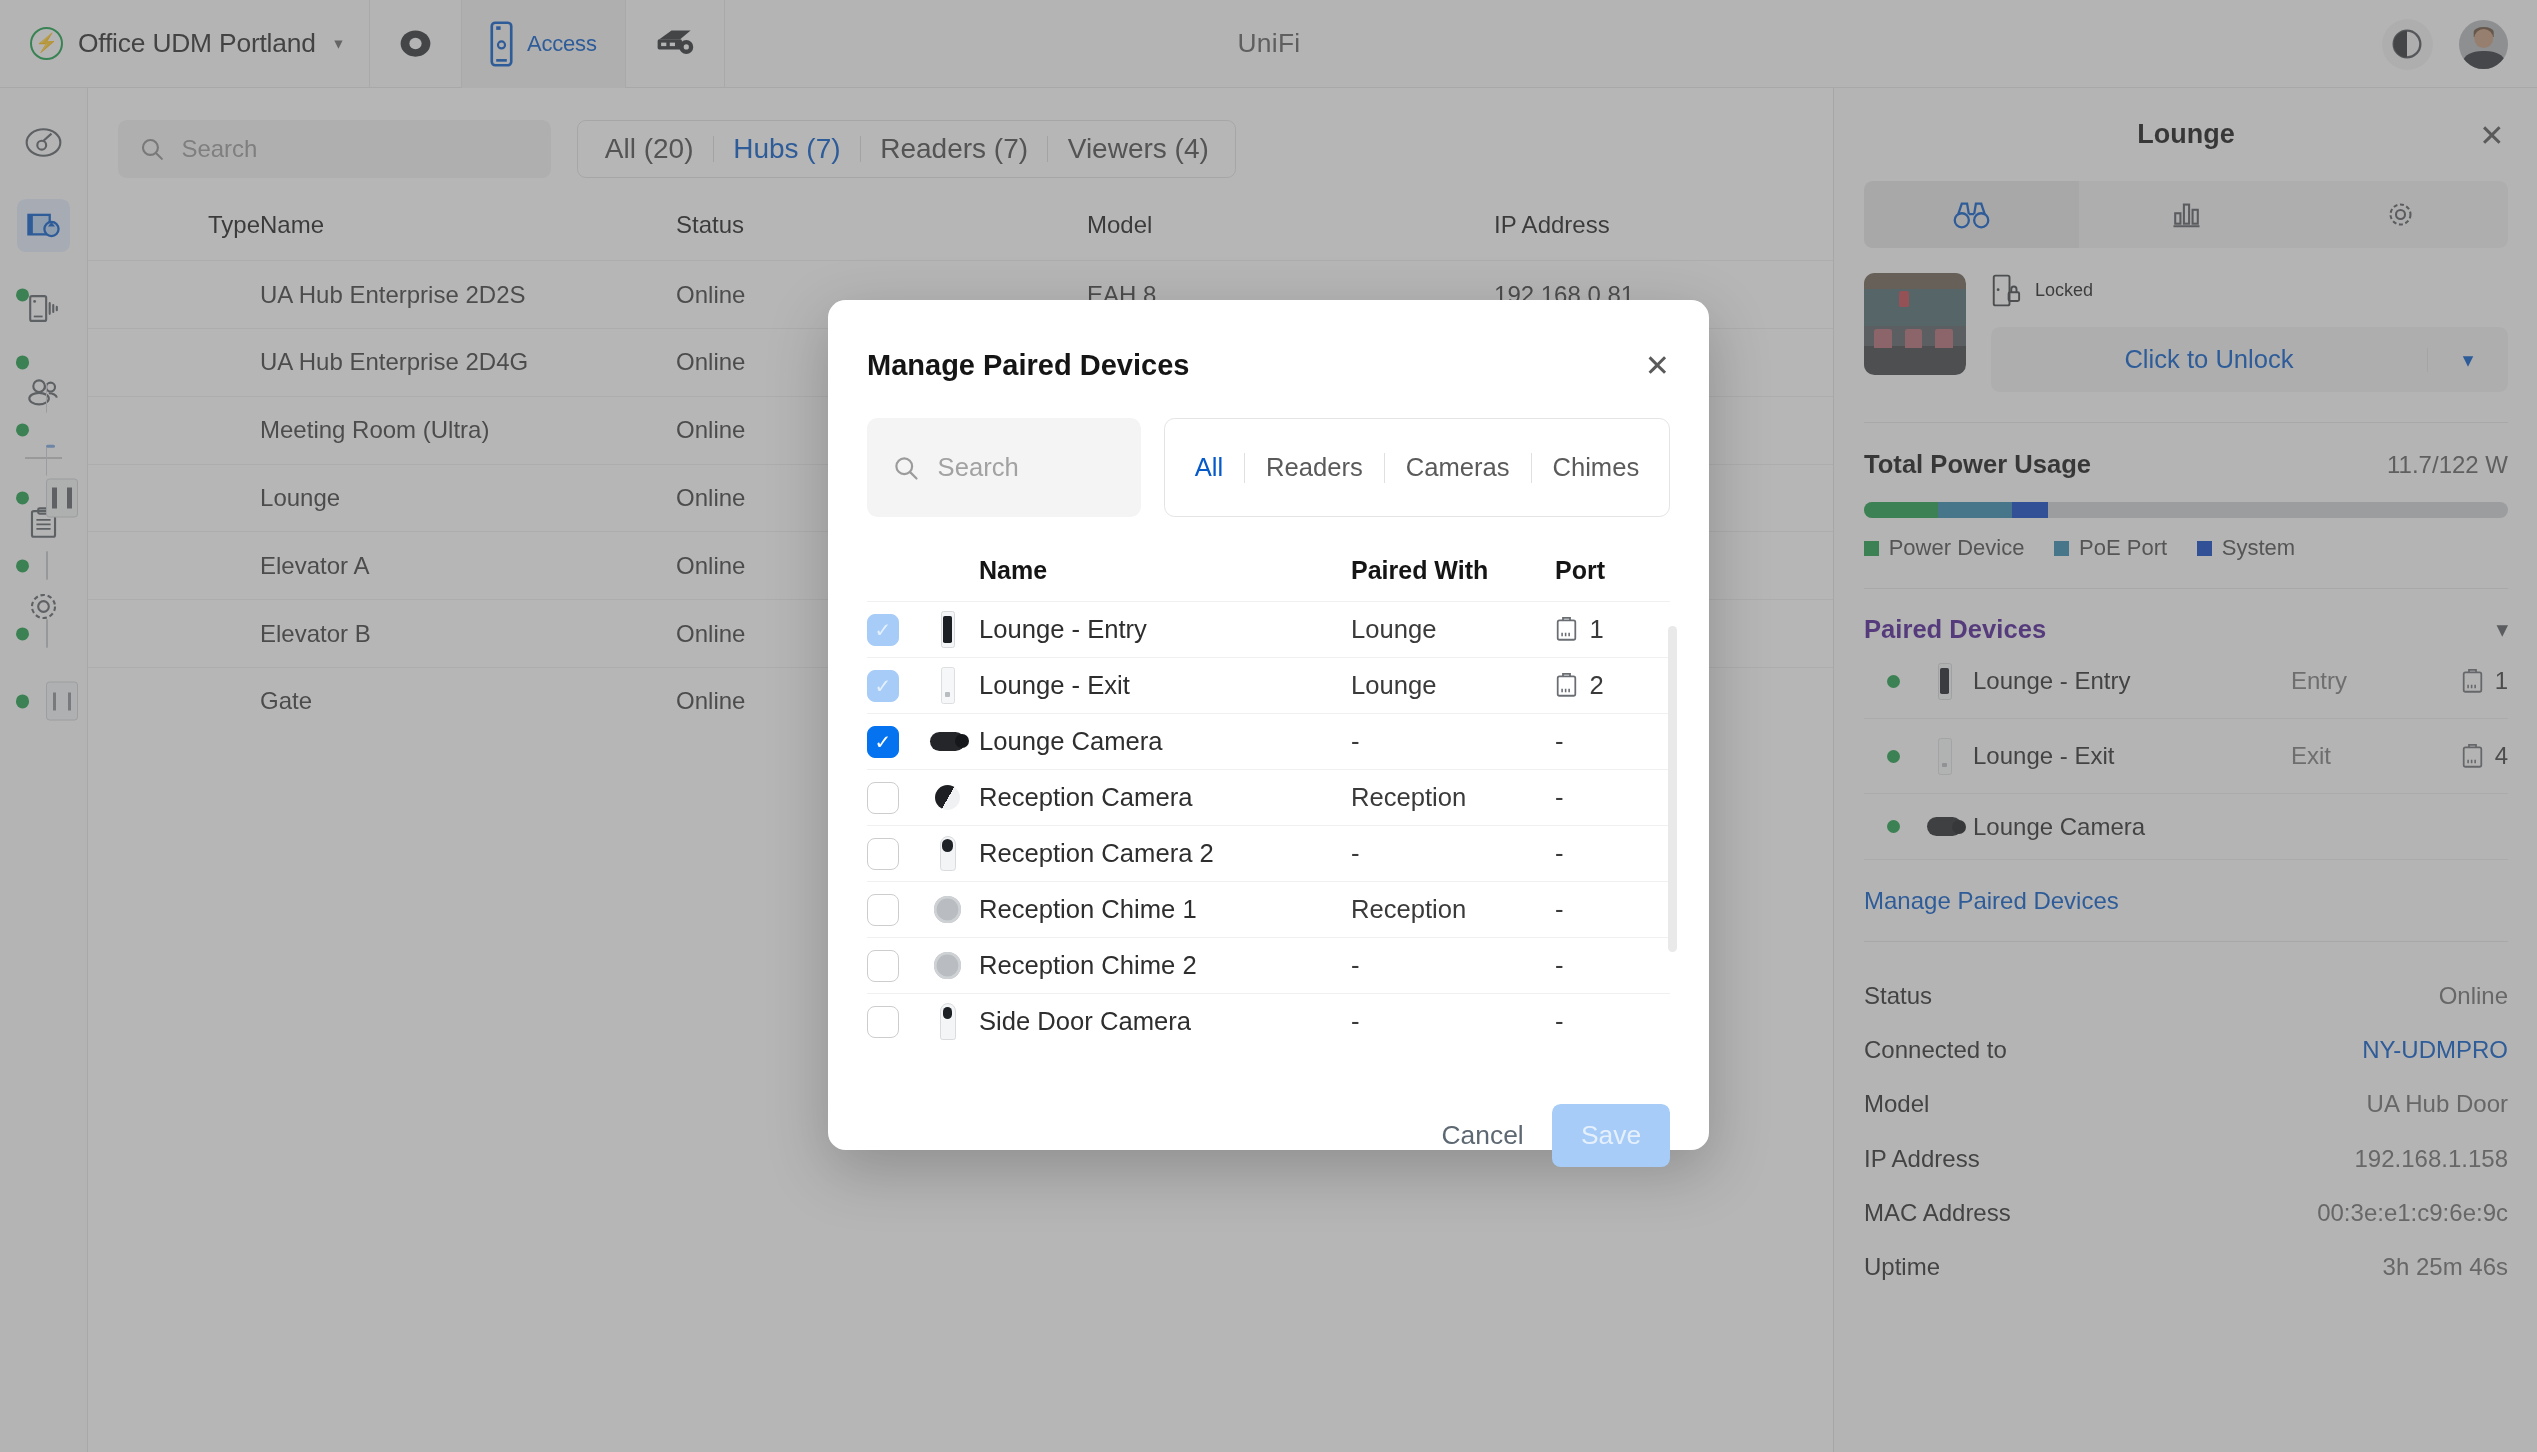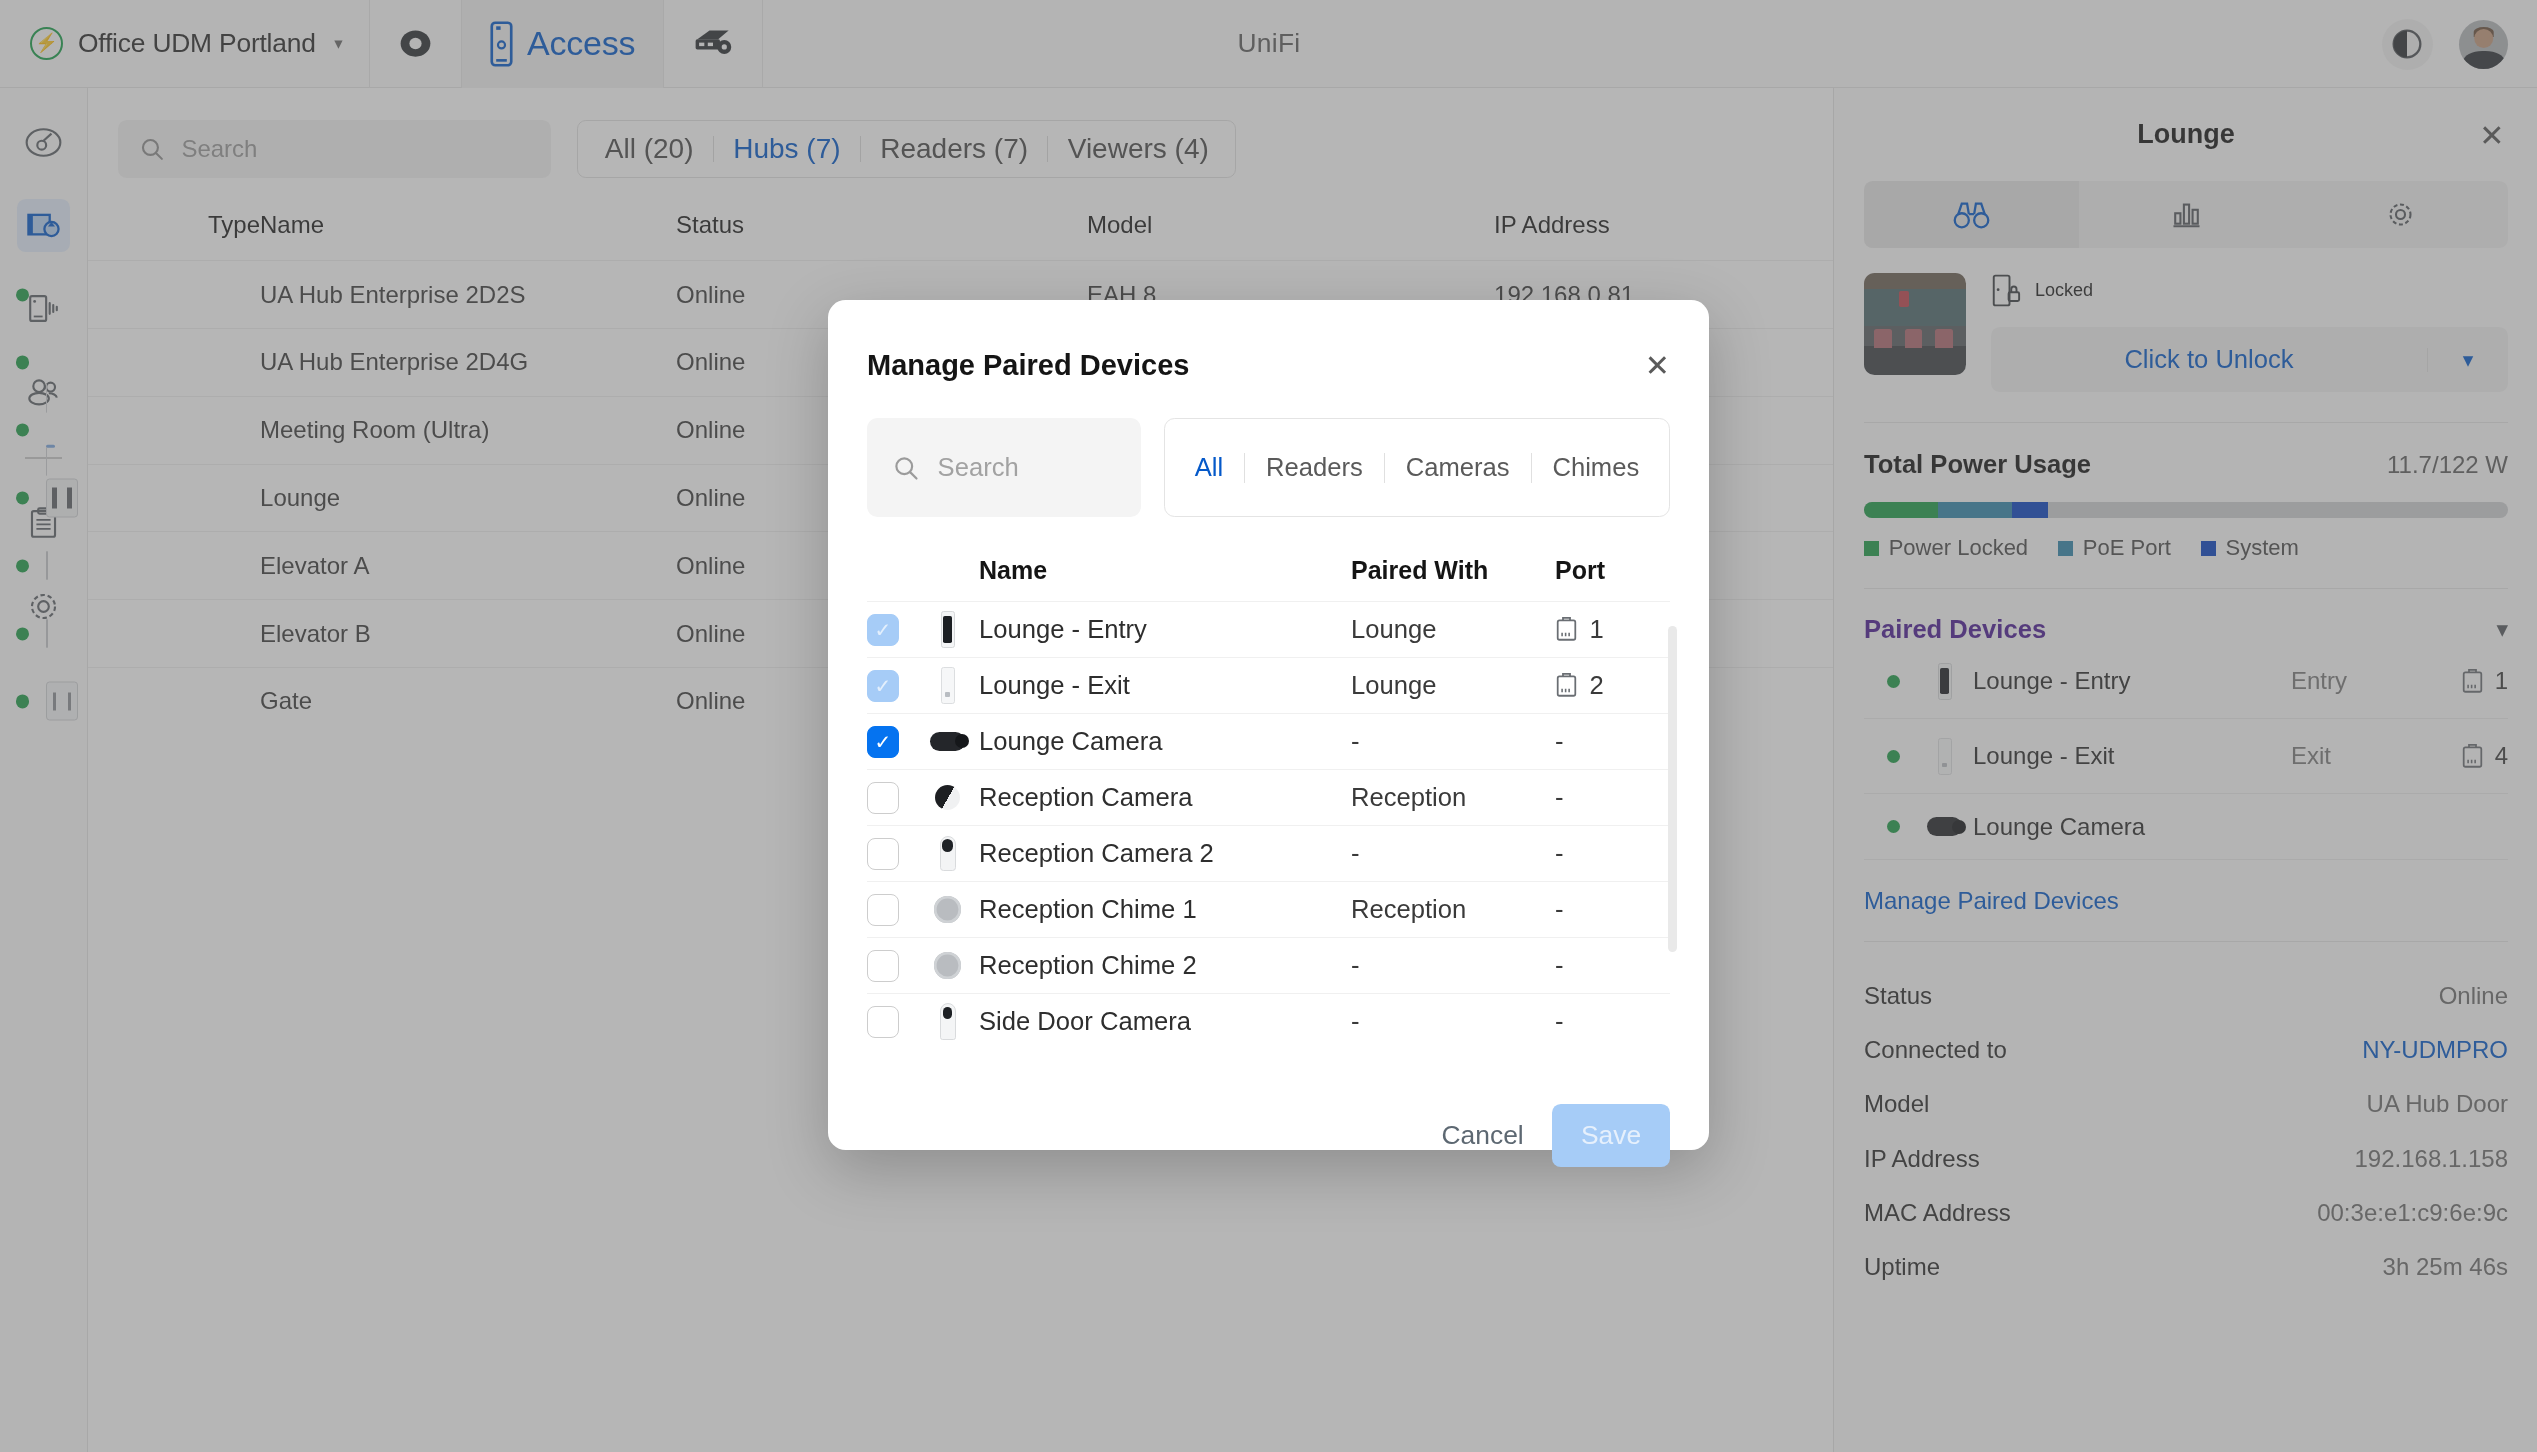--- a/index.html
+++ b/index.html
@@ -38,21 +38,21 @@
   }
   .site-name { font-size: 26.4px; color: #2b2b2b; letter-spacing: -0.2px; }
   .chev { color: #6a6a6a; font-size: 16.7px; margin-left: 3.5px; }
 
   .appicons { display: flex; align-items: center; height: 88px; }
   .appicon {
     height: 88px; display: flex; align-items: center; gap: 14px;
     padding: 0 28px; border-right: 0.9px solid #e8e8e8;
   }
   .appicon.active-app { background: #f2f2f2; }
-  .app-label { font-size: 34px; color: #0559c9; letter-spacing: -0.2px; }
+  .app-label { font-size: 22px; color: #0559c9; letter-spacing: -0.2px; }
 
   .brand {
     position: absolute; left: 50%; transform: translateX(-50%);
     font-size: 26.4px; color: #5e5e5e; letter-spacing: 0.3px;
   }
   .topright {
     position: absolute; right: 30px; top: 0; height: 88px;
     display: flex; align-items: center; gap: 26.4px;
   }
   .theme-btn {
@@ -534,21 +534,21 @@
           <span class="pw-val">11.7/122 W</span>
         </div>
         <div class="pw-bar">
           <span class="pw-seg" style="width:11.5%;background:#1f9d48"></span>
           <span class="pw-seg" style="width:11.5%;background:#3288ad"></span>
           <span class="pw-seg" style="width:5.5%;background:#0b43c2"></span>
         </div>
         <div class="pw-legend">
           <span class="pw-li">
             <span class="pw-sw" style="background:#1f9d48"></span>
-            <span>Power Locked</span>
+            <span>Power Device</span>
           </span>
           <span class="pw-li">
             <span class="pw-sw" style="background:#3288ad"></span>
             <span>PoE Port</span>
           </span>
           <span class="pw-li">
             <span class="pw-sw" style="background:#0b43c2"></span>
             <span>System</span>
           </span>
         </div>

